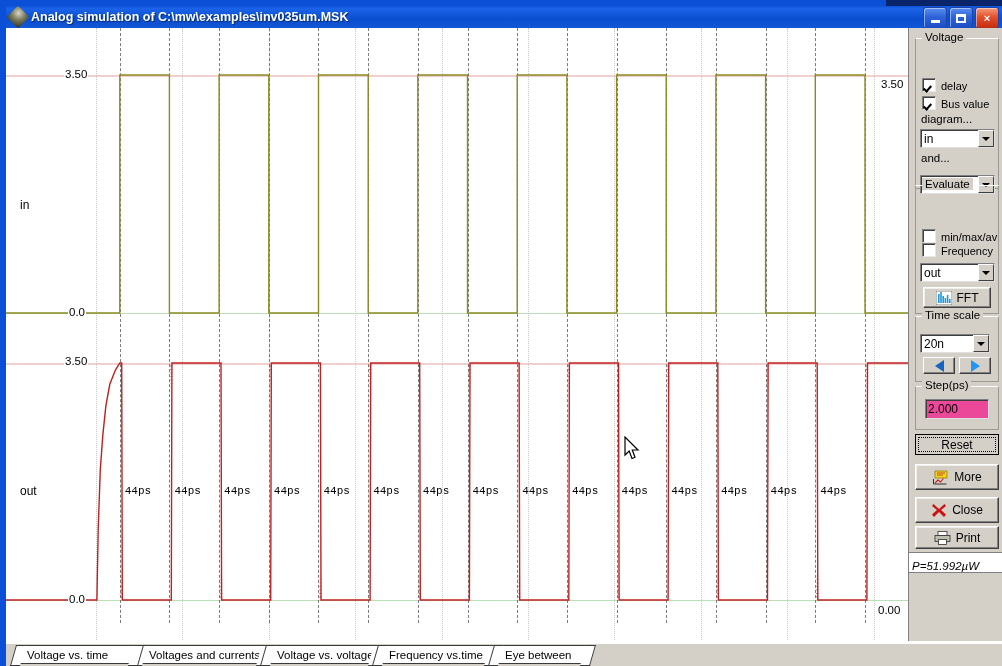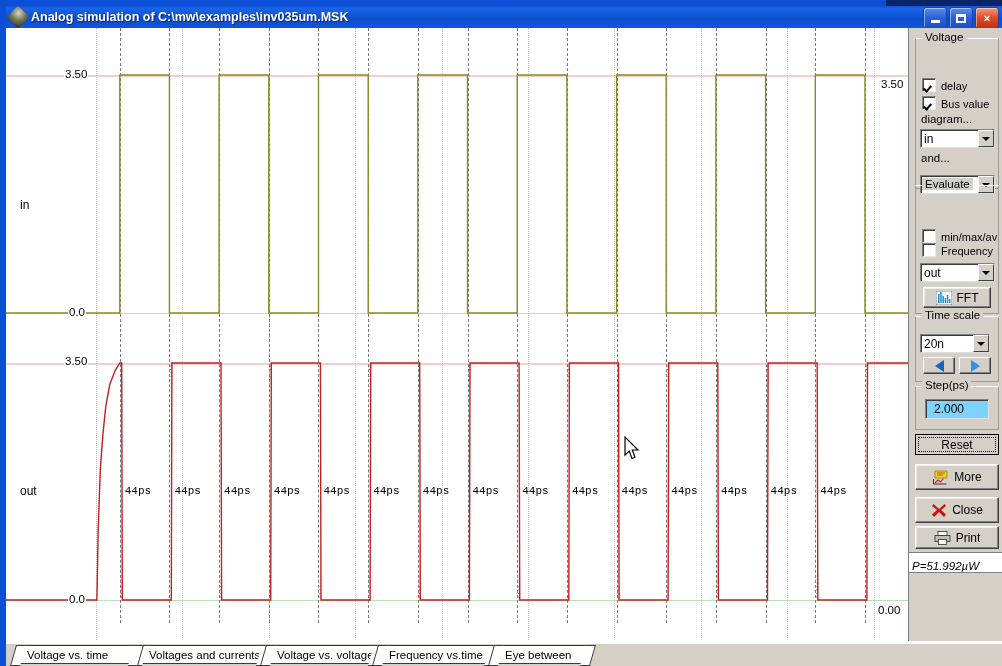--- a/index.html
+++ b/index.html
@@ -86,24 +86,24 @@
   .btn.focus .inner{border:1px dotted #000;width:calc(100% - 6px);height:calc(100% - 6px);
      display:flex;align-items:center;justify-content:center;}
   .spin{position:absolute;background:#d4d0c8;border:1px solid #fff;
      border-right-color:#404040;border-bottom-color:#404040;
      box-shadow:inset -1px -1px 0 #808080;display:flex;align-items:center;justify-content:center;
      cursor:pointer;box-sizing:border-box;}
   .spin .tri-l{width:0;height:0;border-top:6px solid transparent;border-bottom:6px solid transparent;
      border-right:9px solid #1565c0;}
   .spin .tri-r{width:0;height:0;border-top:6px solid transparent;border-bottom:6px solid transparent;
      border-left:9px solid #2196f3;}
-  .txtfield{position:absolute;background:#7dd3fc;border:1px solid #808080;
+  .txtfield{position:absolute;background:#ec4899;border:1px solid #808080;
      border-right-color:#dfdfdf;border-bottom-color:#dfdfdf;box-shadow:inset 1px 1px 0 #3c3c3c;
      font-size:12px;color:#000;font-family:"Liberation Sans",sans-serif;
-     display:flex;align-items:center;padding-left:8px;box-sizing:border-box;}
+     display:flex;align-items:center;padding-left:2px;box-sizing:border-box;}
   .pwr{position:absolute;font-size:11.5px;font-style:italic;color:#000;
      font-family:"Liberation Sans",sans-serif;white-space:nowrap;}
 
   
   .tabbar{position:absolute;left:3px;top:641px;width:996px;height:22px;background:#d4d0c8;}
   .tab{position:absolute;top:1px;height:19px;background:#fff;
      font-size:11.5px;color:#000;font-family:"Liberation Sans",sans-serif;
      display:flex;align-items:center;cursor:pointer;box-sizing:border-box;
      border-top:1px solid #3a3a3a;border-bottom:1px solid #3a3a3a;}
   .tab .txt{padding:0 6px 0 9px;white-space:nowrap;}

